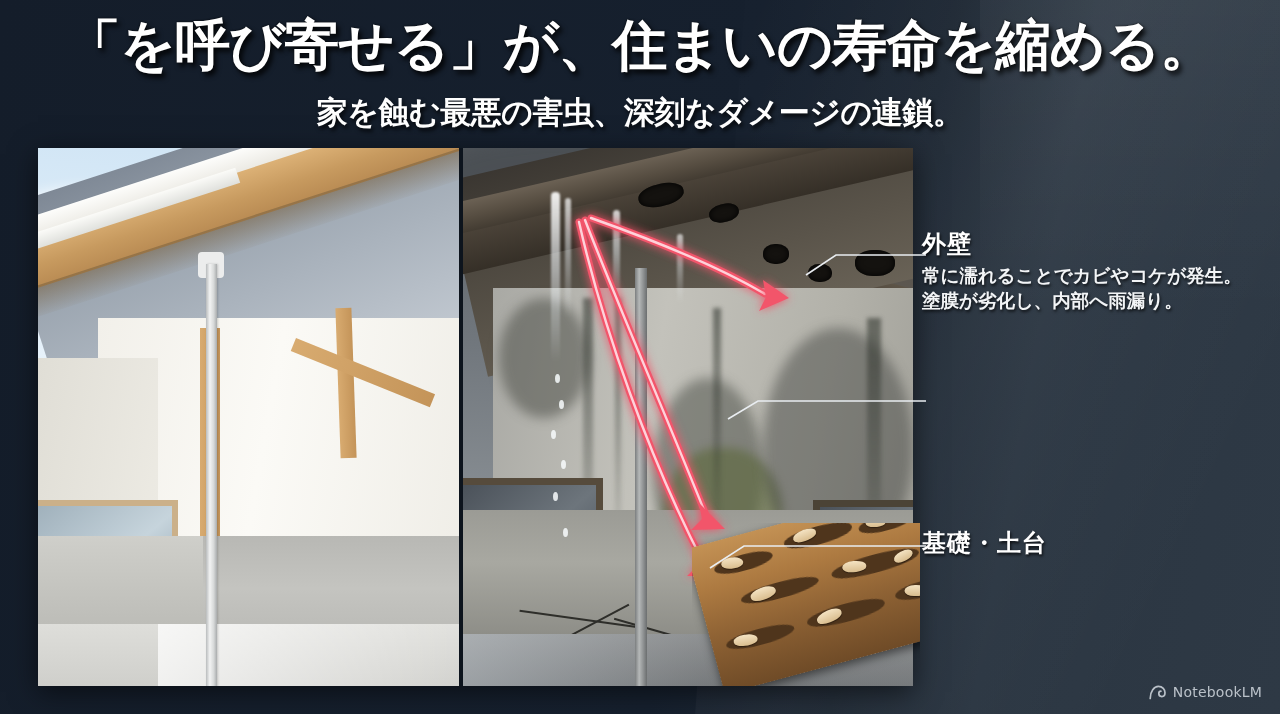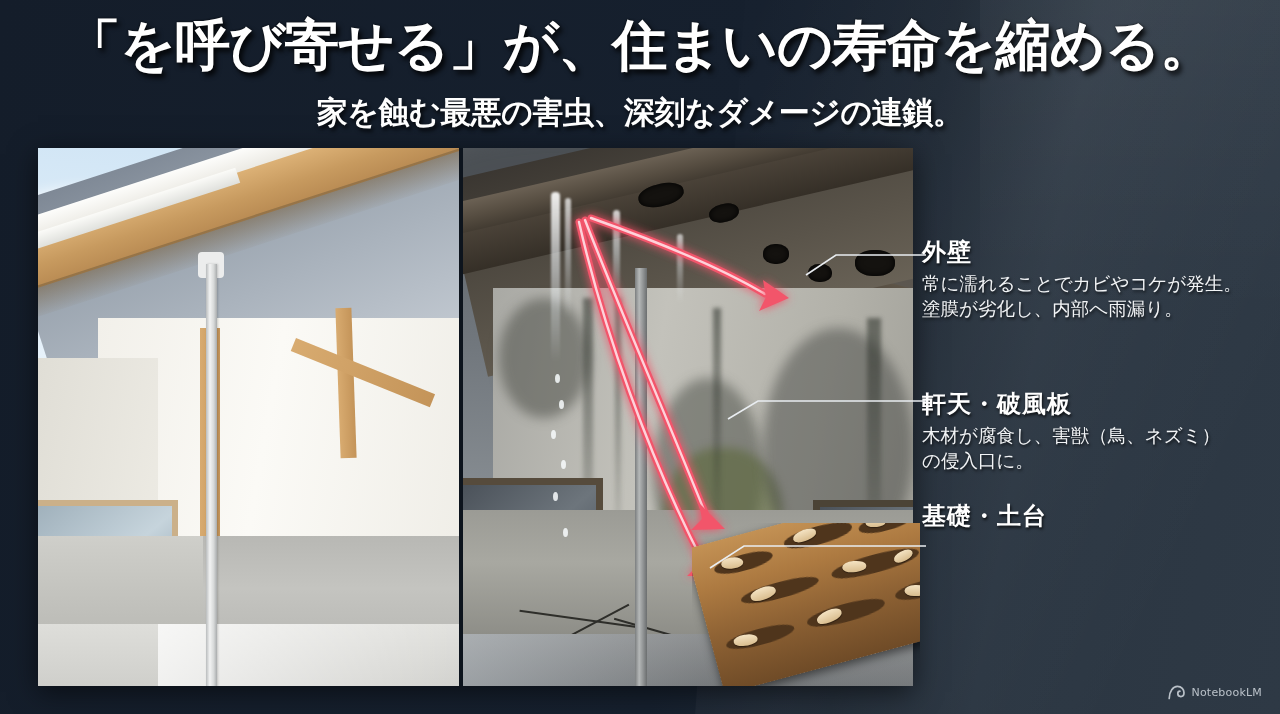--- a/index.html
+++ b/index.html
@@ -212,29 +212,29 @@
   .galley{position:absolute;background:#4f351c;border-radius:48%;filter:blur(.6px);}
   .ant{position:absolute;background:linear-gradient(180deg,#f4e3c3,#d9bd8e);border-radius:48% 48% 44% 44%;box-shadow:0 1px 1px rgba(0,0,0,.4);}
 
   
   .anno{position:absolute;left:922px;width:346px;}
   .anno h3{
     margin:0 0 4px 0;font-size:24px;font-weight:700;color:#fff;letter-spacing:1px;
     text-shadow:1px 2px 3px rgba(0,0,0,.8);
   }
   .anno p{
-    margin:0;font-size:18.5px;line-height:1.34;font-weight:400;color:#f2f4f6;
+    margin:0;font-size:18.5px;line-height:1.34;font-weight:700;color:#f2f4f6;
     text-shadow:1px 2px 3px rgba(0,0,0,.75);white-space:pre-line;
   }
   .leader{position:absolute;z-index:8;pointer-events:none;}
 
   
   .watermark{
     position:absolute;right:18px;bottom:14px;display:flex;align-items:center;gap:7px;
-    color:#c6cdd4;font-size:11px;letter-spacing:.2px;opacity:.92;
+    color:#c6cdd4;font-size:14px;letter-spacing:.2px;opacity:.92;
   }
 </style>
 </head>
 <body>
 
 <div class="slide">
 
   <div class="sheen"></div>
   <div class="sheen2"></div>
 
@@ -391,33 +391,28 @@
   <svg class="leader" style="left:800px;top:225px;width:130px;height:70px;" width="130" height="70">
     <polyline points="6,50 36,30 126,30" fill="none" stroke="#e9edf1" stroke-width="1.6"></polyline>
   </svg>
   <svg class="leader" style="left:720px;top:375px;width:210px;height:50px;" width="210" height="50">
     <polyline points="8,44 38,26 206,26" fill="none" stroke="#e9edf1" stroke-width="1.6"></polyline>
   </svg>
   <svg class="leader" style="left:700px;top:518px;width:230px;height:56px;" width="230" height="56">
     <polyline points="10,50 44,28 226,28" fill="none" stroke="#e9edf1" stroke-width="1.6"></polyline>
   </svg>
 
-  <div class="anno" style="top:236px;">
+  <div class="anno" style="top:228px;">
     <h3>外壁</h3>
     <p>常に濡れることでカビやコケが発生。
 塗膜が劣化し、内部へ雨漏り。</p>
   </div>
 
-  <div class="anno" style="top:388px;">
-    <h3>軒天・破風板</h3>
-    <p>木材が腐食し、害獣（鳥、ネズミ）
-の侵入口に。</p>
-  </div>
-
-  <div class="anno" style="top:500px;">
+
+  <div class="anno" style="top:527px;">
     <h3>基礎・土台</h3>
   </div>
 
   <div class="watermark">
     <svg width="17" height="15" viewBox="0 0 17 15">
       <path d="M1.2 13.4 C1.2 6.2 5.2 1.4 9.4 1.4 C13.6 1.4 16 4.6 16 7.8 C16 10 14.6 11.6 12.8 11.6 C11 11.6 9.8 10.2 9.8 8.6 C9.8 7.2 10.7 6.2 11.9 6.2" fill="none" stroke="#c6cdd4" stroke-width="1.7" stroke-linecap="round"></path>
     </svg>
     <span>NotebookLM</span>
   </div>
 

